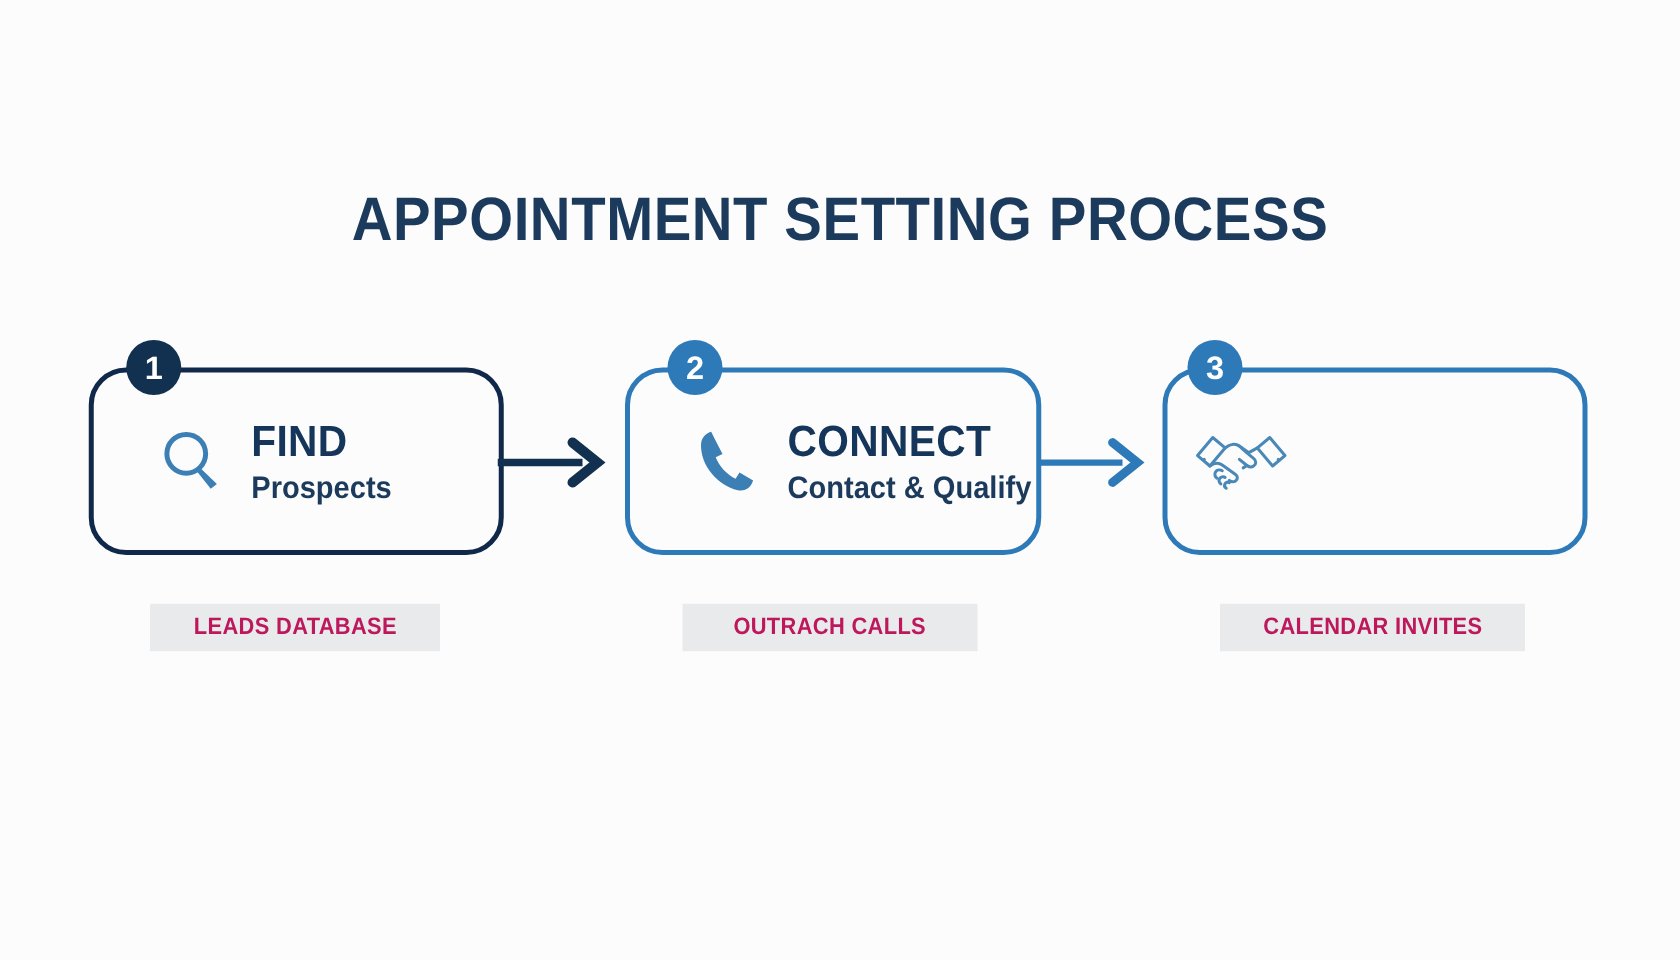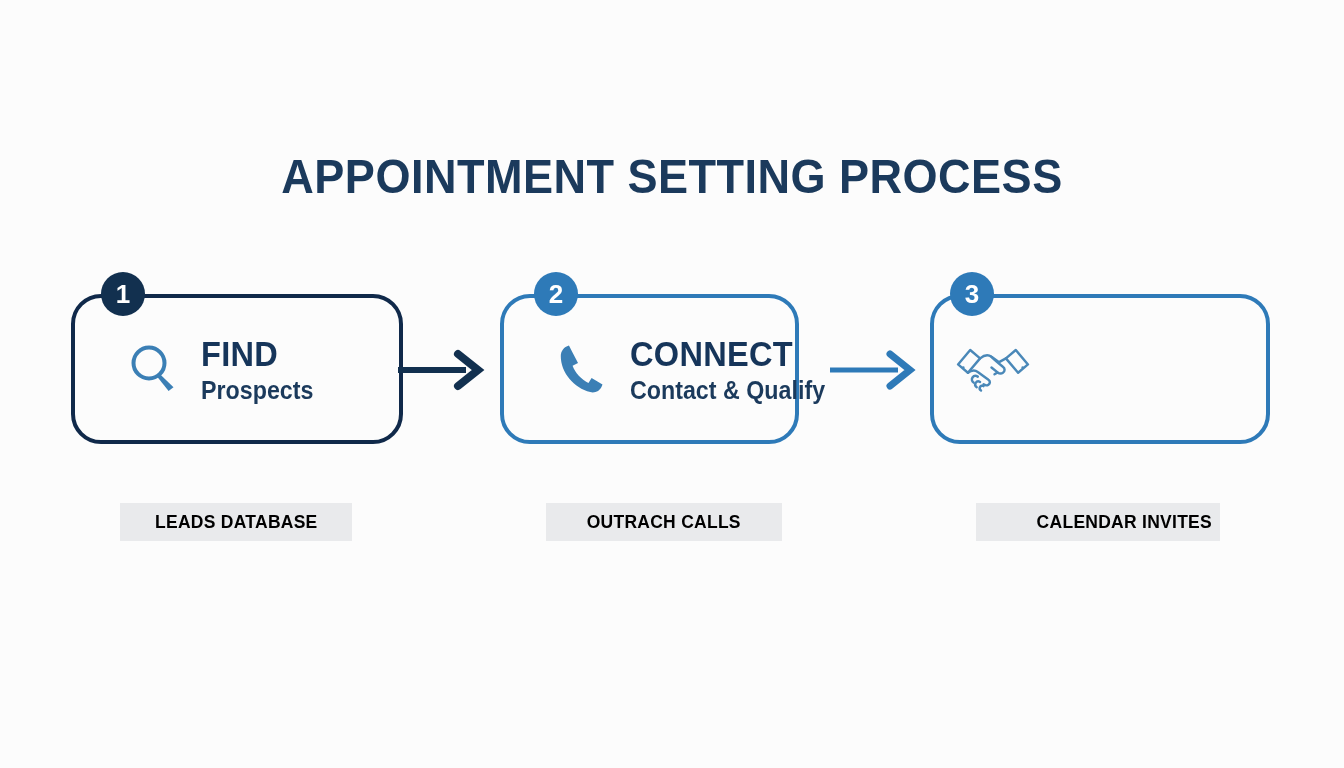--- a/index.html
+++ b/index.html
@@ -44,21 +44,21 @@
     position: absolute;
     top: 294px;
     height: 150px;
     border-style: solid;
     border-width: 4px;
     border-radius: 30px;
     background: #fcfcfc;
     box-sizing: border-box;
   }
   #card-1 { left: 71px;  width: 332px; border-color: #10294a; }
-  #card-2 { left: 500px; width: 299px; border-color: #2e7ab8; }
+  #card-2 { left: 500px; width: 333px; border-color: #2e7ab8; }
   #card-3 { left: 930px; width: 340px; border-color: #2e7ab8; }
 
   .card-inner {
     position: absolute;
     left: 0; top: 0;
     width: 100%; height: 100%;
     display: flex;
     align-items: center;
     padding-left: 48px;
     box-sizing: border-box;
@@ -129,36 +129,36 @@
     top: 348px;
     width: 92px;
     height: 44px;
   }
   #arrow-1 { left: 398px; }
   #arrow-2 { left: 830px; }
 
   
   .tag {
     position: absolute;
-    top: 503px;
+    top: 483px;
     height: 38px;
     background: #e9eaec;
     display: flex;
     align-items: center;
     justify-content: center;
     font-family: "Liberation Sans Narrow", "Liberation Sans", sans-serif;
     font-size: 19px;
     font-weight: bold;
     letter-spacing: 0.3px;
-    color: #000000;
+    color: #be185d;
     white-space: nowrap;
   }
   #tag-1 { left: 120px; width: 232px; }
   #tag-2 { left: 546px; width: 236px; }
-  #tag-3 { left: 976px; width: 244px; justify-content: flex-end; }
+  #tag-3 { left: 976px; width: 244px; }
   .tag span { transform: scaleX(0.92); transform-origin: center center; }
 </style>
 </head>
 <body>
 
 <div id="canvas">
 
   <div id="page-title">APPOINTMENT SETTING PROCESS</div>
 
   <div class="card" id="card-1">

